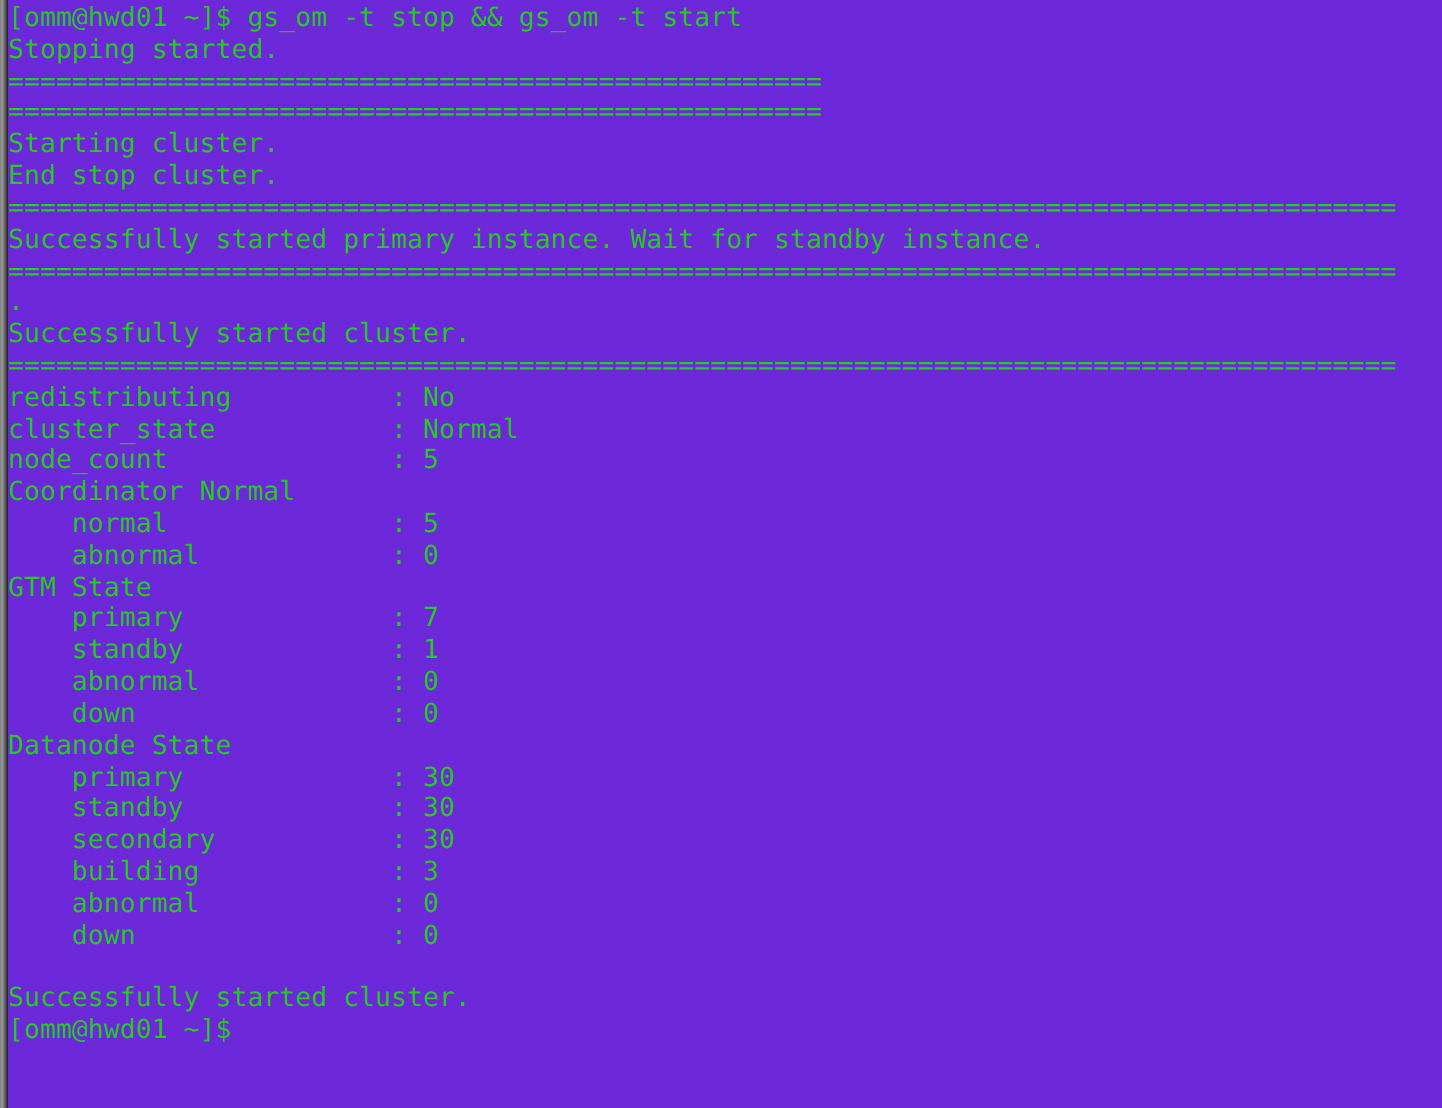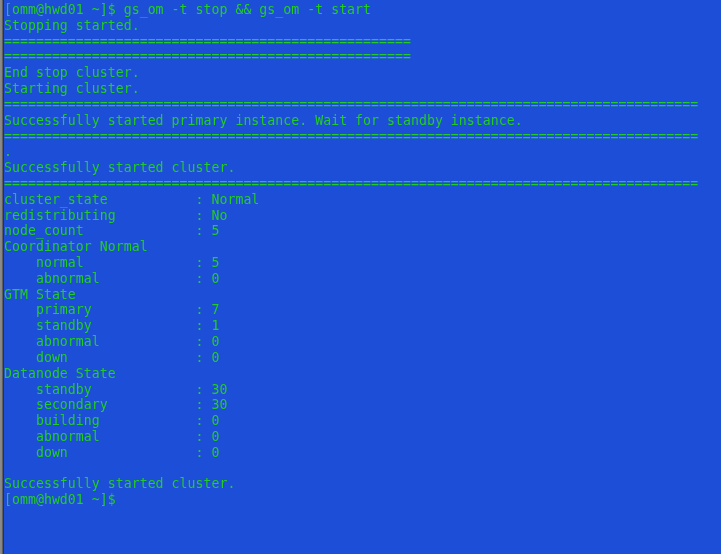--- a/index.html
+++ b/index.html
@@ -22,21 +22,21 @@
     width: 4px;
     height: 554px;
     background: linear-gradient(to right, #7a7a7a 0px, #9a9a9a 1px, #4a4a4a 3px, #1a1a1a 4px);
   }
   #terminal-screen {
     position: absolute;
     left: 4px;
     top: 0;
     width: 717px;
     height: 554px;
-    background: #1d4ed8;
+    background: #6d28d9;
     font-family: "DejaVu Sans Mono", "Liberation Mono", monospace;
     font-size: 13.2px;
     line-height: 15.82px;
     letter-spacing: 0px;
     color: #24cc24;
     padding-top: 2px;
     box-sizing: border-box;
     overflow: hidden;
   }
   .line {
@@ -59,47 +59,48 @@
 <div id="terminal-window">
 
   <div id="left-border"></div>
 
   <div id="terminal-screen">
 
     <div class="line">[omm@hwd01 ~]$ gs_om -t stop &amp;&amp; gs_om -t start</div>
     <div class="line">Stopping started.</div>
     <div class="line sep">===================================================</div>
     <div class="line sep">===================================================</div>
+    <div class="line">Starting cluster.</div>
     <div class="line">End stop cluster.</div>
-    <div class="line">Starting cluster.</div>
     <div class="line sep">=======================================================================================</div>
     <div class="line">Successfully started primary instance. Wait for standby instance.</div>
     <div class="line sep">=======================================================================================</div>
     <div class="line">.</div>
     <div class="line">Successfully started cluster.</div>
     <div class="line sep">=======================================================================================</div>
 
+    <div class="line"><span>redistributing          : No</span></div>
     <div class="line"><span>cluster_state           : Normal</span></div>
-    <div class="line"><span>redistributing          : No</span></div>
     <div class="line"><span>node_count              : 5</span></div>
 
     <div class="line">Coordinator Normal</div>
     <div class="line"><span>    normal              : 5</span></div>
     <div class="line"><span>    abnormal            : 0</span></div>
 
     <div class="line">GTM State</div>
     <div class="line"><span>    primary             : 7</span></div>
     <div class="line"><span>    standby             : 1</span></div>
     <div class="line"><span>    abnormal            : 0</span></div>
     <div class="line"><span>    down                : 0</span></div>
 
     <div class="line">Datanode State</div>
+    <div class="line"><span>    primary             : 30</span></div>
     <div class="line"><span>    standby             : 30</span></div>
     <div class="line"><span>    secondary           : 30</span></div>
-    <div class="line"><span>    building            : 0</span></div>
+    <div class="line"><span>    building            : 3</span></div>
     <div class="line"><span>    abnormal            : 0</span></div>
     <div class="line"><span>    down                : 0</span></div>
 
     <div class="line blank">&nbsp;</div>
     <div class="line">Successfully started cluster.</div>
     <div class="line">[omm@hwd01 ~]$</div>
 
   </div>
 </div>
 

